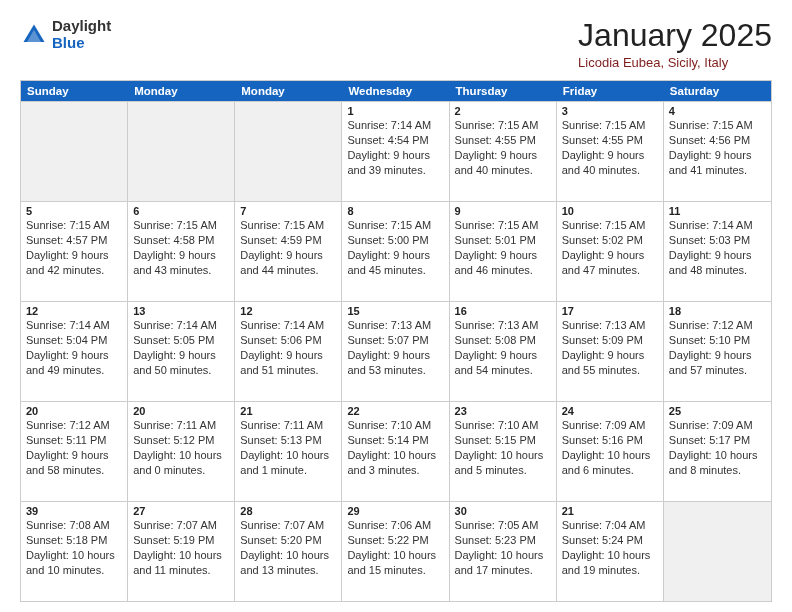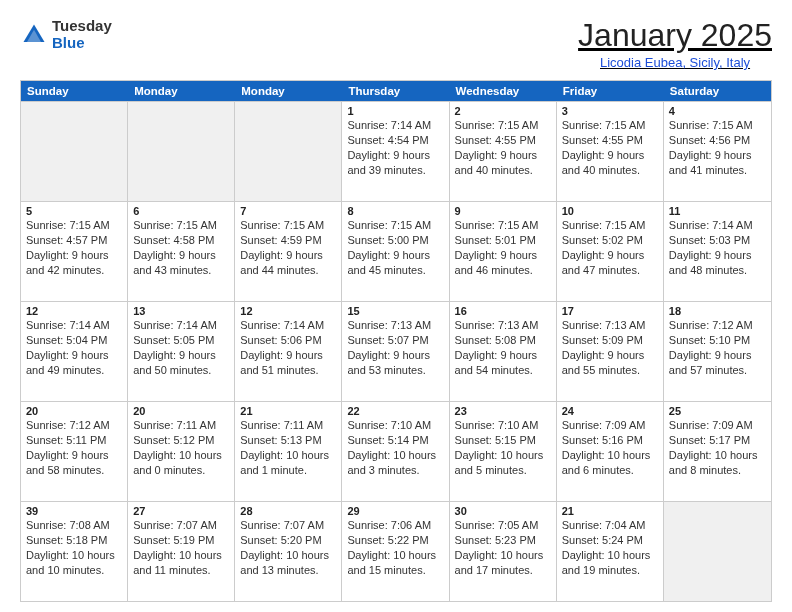--- a/index.html
+++ b/index.html
@@ -33,32 +33,31 @@
       font-weight: bold;
       line-height: 1.1;
     }
     .logo-general { color: #333; }
     .logo-blue { color: #1565c0; }
     .logo-icon {
       width: 28px;
       height: 28px;
     }
     .title-block {
-      text-align: center;
-      text-decoration: underline;
+      text-align: left;
     }
     .month-title {
       font-size: 32px;
       font-weight: 300;
       color: #222;
       line-height: 1.1;
     }
     .location {
       font-size: 13px;
-      color: #1d4ed8;
+      color: #7f1d1d;
       margin-top: 2px;
     }
     .calendar {
       flex: 1;
       display: flex;
       flex-direction: column;
       border: 1px solid #ccc;
     }
     .cal-header {
       display: grid;
@@ -117,37 +116,37 @@
 <body>
 
 <div class="page">
   <div class="header">
     <div class="logo">
       <svg class="logo-icon" viewBox="0 0 32 32">
         <polygon points="16,4 28,24 4,24" fill="#1565c0"></polygon>
         <polygon points="16,10 24,24 8,24" fill="#fff" opacity="0.3"></polygon>
       </svg>
       <div class="logo-text">
-        <span class="logo-general">Tuesday</span><br>
+        <span class="logo-general">Daylight</span><br>
         <span class="logo-blue">Blue</span>
       </div>
     </div>
     <div class="title-block">
       <div class="month-title">January 2025</div>
       <div class="location">Licodia Eubea, Sicily, Italy</div>
     </div>
   </div>
 
   <div class="calendar">
     <div class="cal-header">
     <div class="cal-header-cell">Sunday</div>
         <div class="cal-header-cell">Monday</div>
         <div class="cal-header-cell">Monday</div>
+        <div class="cal-header-cell">Wednesday</div>
         <div class="cal-header-cell">Thursday</div>
-        <div class="cal-header-cell">Wednesday</div>
         <div class="cal-header-cell">Friday</div>
         <div class="cal-header-cell">Saturday</div>
       </div>
     <div class="cal-body">
     <div class="cal-row">
           <div class="cal-cell empty shaded"></div>
           <div class="cal-cell empty shaded"></div>
           <div class="cal-cell empty shaded"></div>
           <div class="cal-cell">
             <span class="day-number">1</span>

